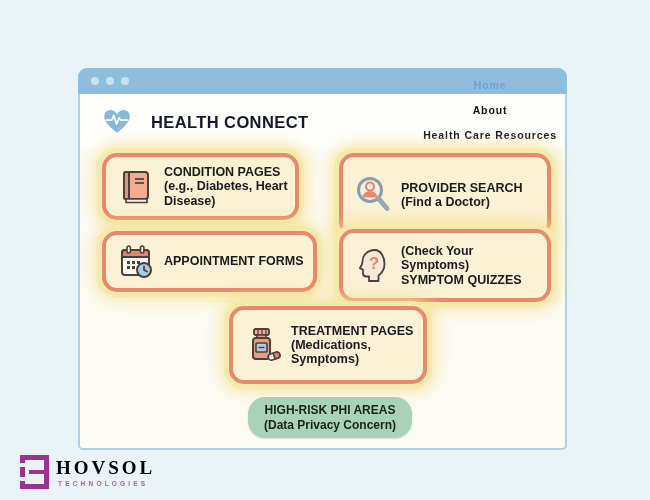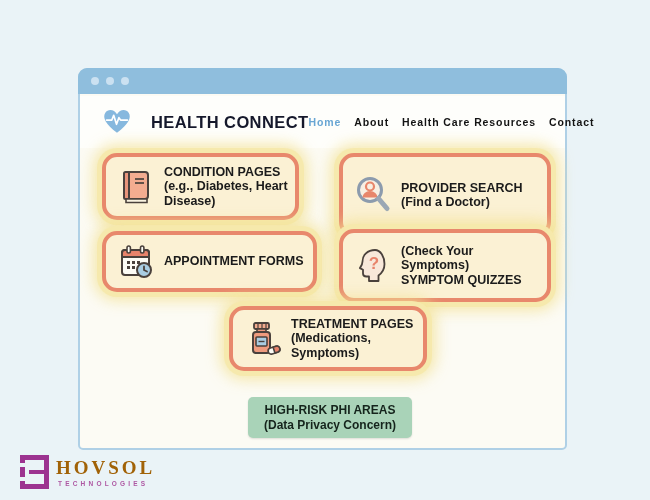--- a/index.html
+++ b/index.html
@@ -34,21 +34,21 @@
     position: absolute; left: 0; top: 26px; width: 100%; height: 52px;
     background: #FEFEFB;
     display: flex; align-items: center;
     padding: 0 8px 0 20px;
   }
   .brand { display: flex; align-items: center; gap: 17px; }
   .brand-title {
     font-size: 16.5px; font-weight: 800; letter-spacing: 0.4px; color: #15182B;
     white-space: nowrap;
   }
-  .nav { margin-left: auto; display: flex; align-items: center; gap: 13px; }
+  .nav { margin-left: auto; display: flex; align-items: center; gap: 13px; flex-direction: column; }
   .nav a {
     text-decoration: none; font-size: 10.5px; font-weight: 700;
     letter-spacing: 0.9px; color: #131313; white-space: nowrap;
     cursor: pointer;
   }
   .nav a.active { color: #69A6D4; }
 
   
   .card {
     position: absolute;
@@ -61,38 +61,38 @@
     cursor: pointer;
   }
   .card .ic { flex: 0 0 40px; height: 40px; }
   .card .txt {
     font-size: 12.5px; font-weight: 800; line-height: 1.14; color: #1B1B1B;
   }
   .c1 { left: 22px; top: 83px;  width: 197px; height: 67px; }
   .c2 { left: 259px; top: 83px; width: 212px; height: 84px; }
   .c3 { left: 22px; top: 161px; width: 215px; height: 61px; }
   .c4 { left: 259px; top: 159px; width: 212px; height: 73px; }
-  .c5 { left: 149px; top: 236px; width: 198px; height: 65px; }
+  .c5 { left: 149px; top: 236px; width: 198px; height: 78px; }
 
   
   .badge {
     position: absolute; left: 168px; top: 327px; width: 164px;
     background: #A9D3B8;
-    border-radius: 5px;
+    border-radius: 17px;
     padding: 6px 6px;
     text-align: center;
     font-size: 12px; font-weight: 800; line-height: 1.22; color: #15241C;
     box-shadow: 0 1px 2px rgba(0,0,0,0.12);
   }
 
   
   .footer-logo { position: absolute; left: 20px; top: 455px; display: flex; gap: 7px; align-items: flex-start; }
   .fl-text { padding-top: 2px; }
   .fl-name {
-    font-size: 19px; font-weight: 800; letter-spacing: 3px; color: #a16207;
+    font-size: 19px; font-weight: 800; letter-spacing: 3px; color: #000000;
     font-family: "Liberation Serif", serif;
   }
   .fl-tag {
     font-size: 6.5px; font-weight: 700; letter-spacing: 3.2px; color: #AE58A3;
     margin-top: 1px; padding-left: 2px;
   }
 </style>
 </head>
 <body>
 

